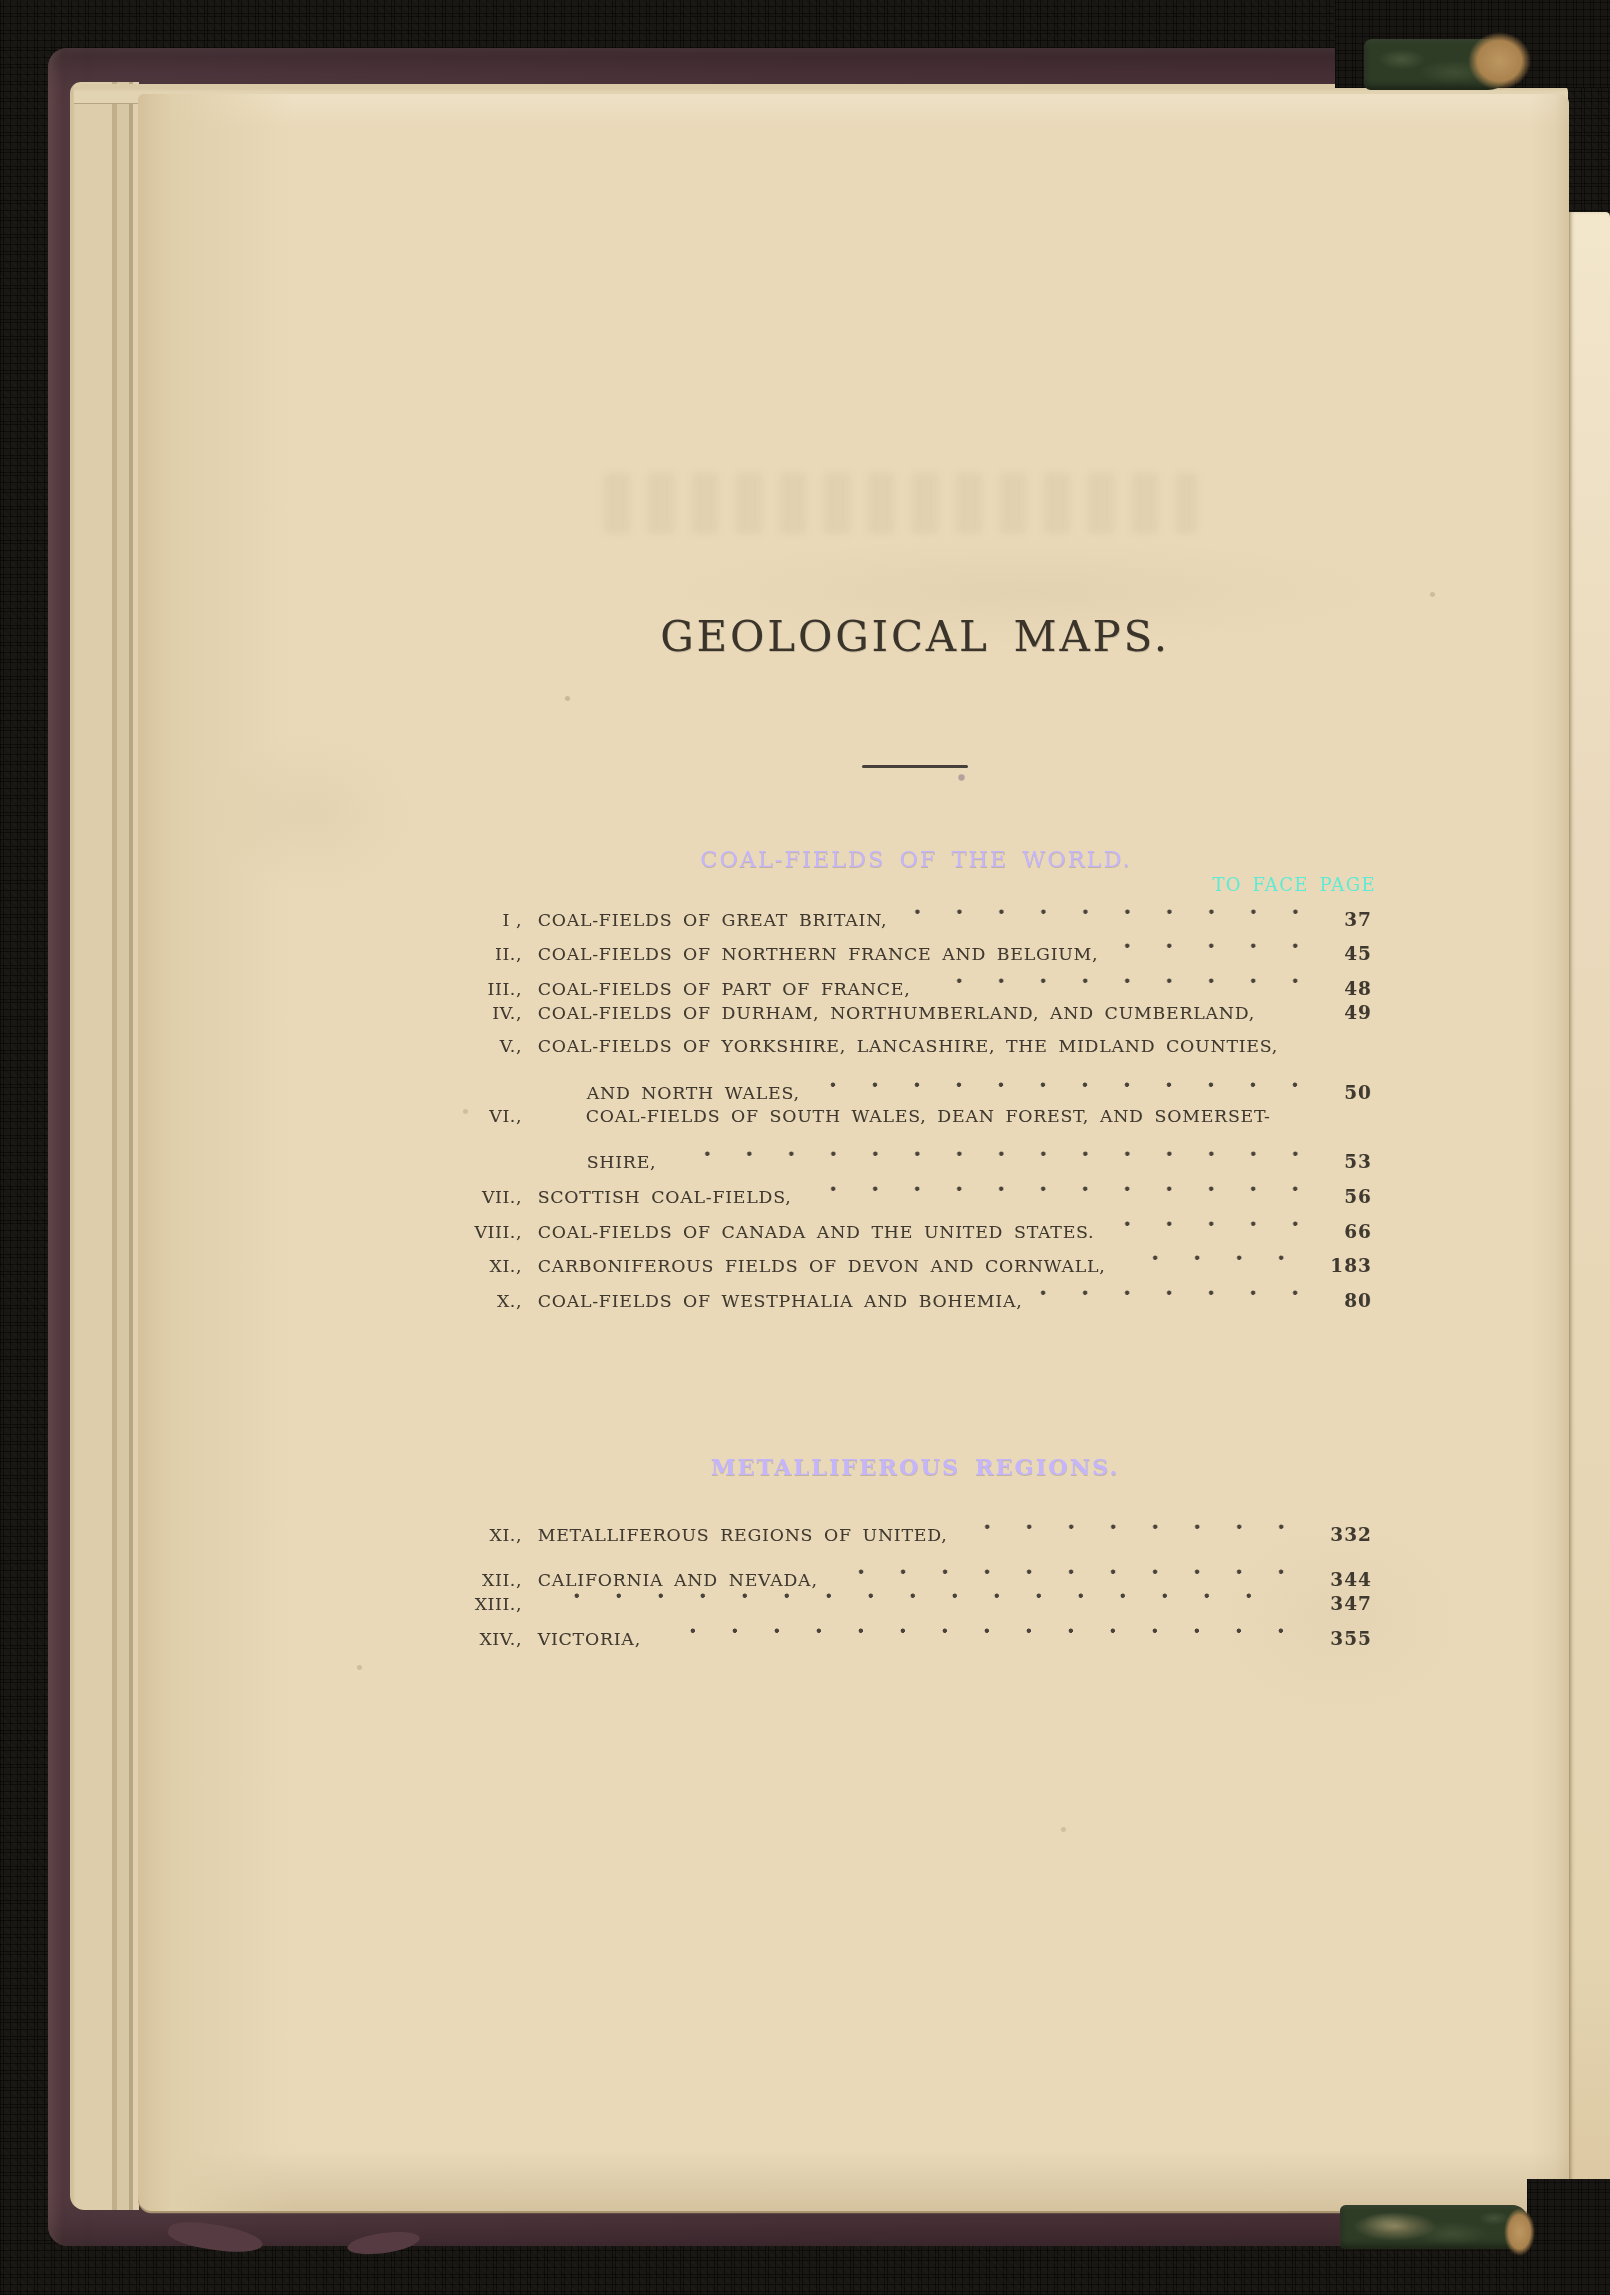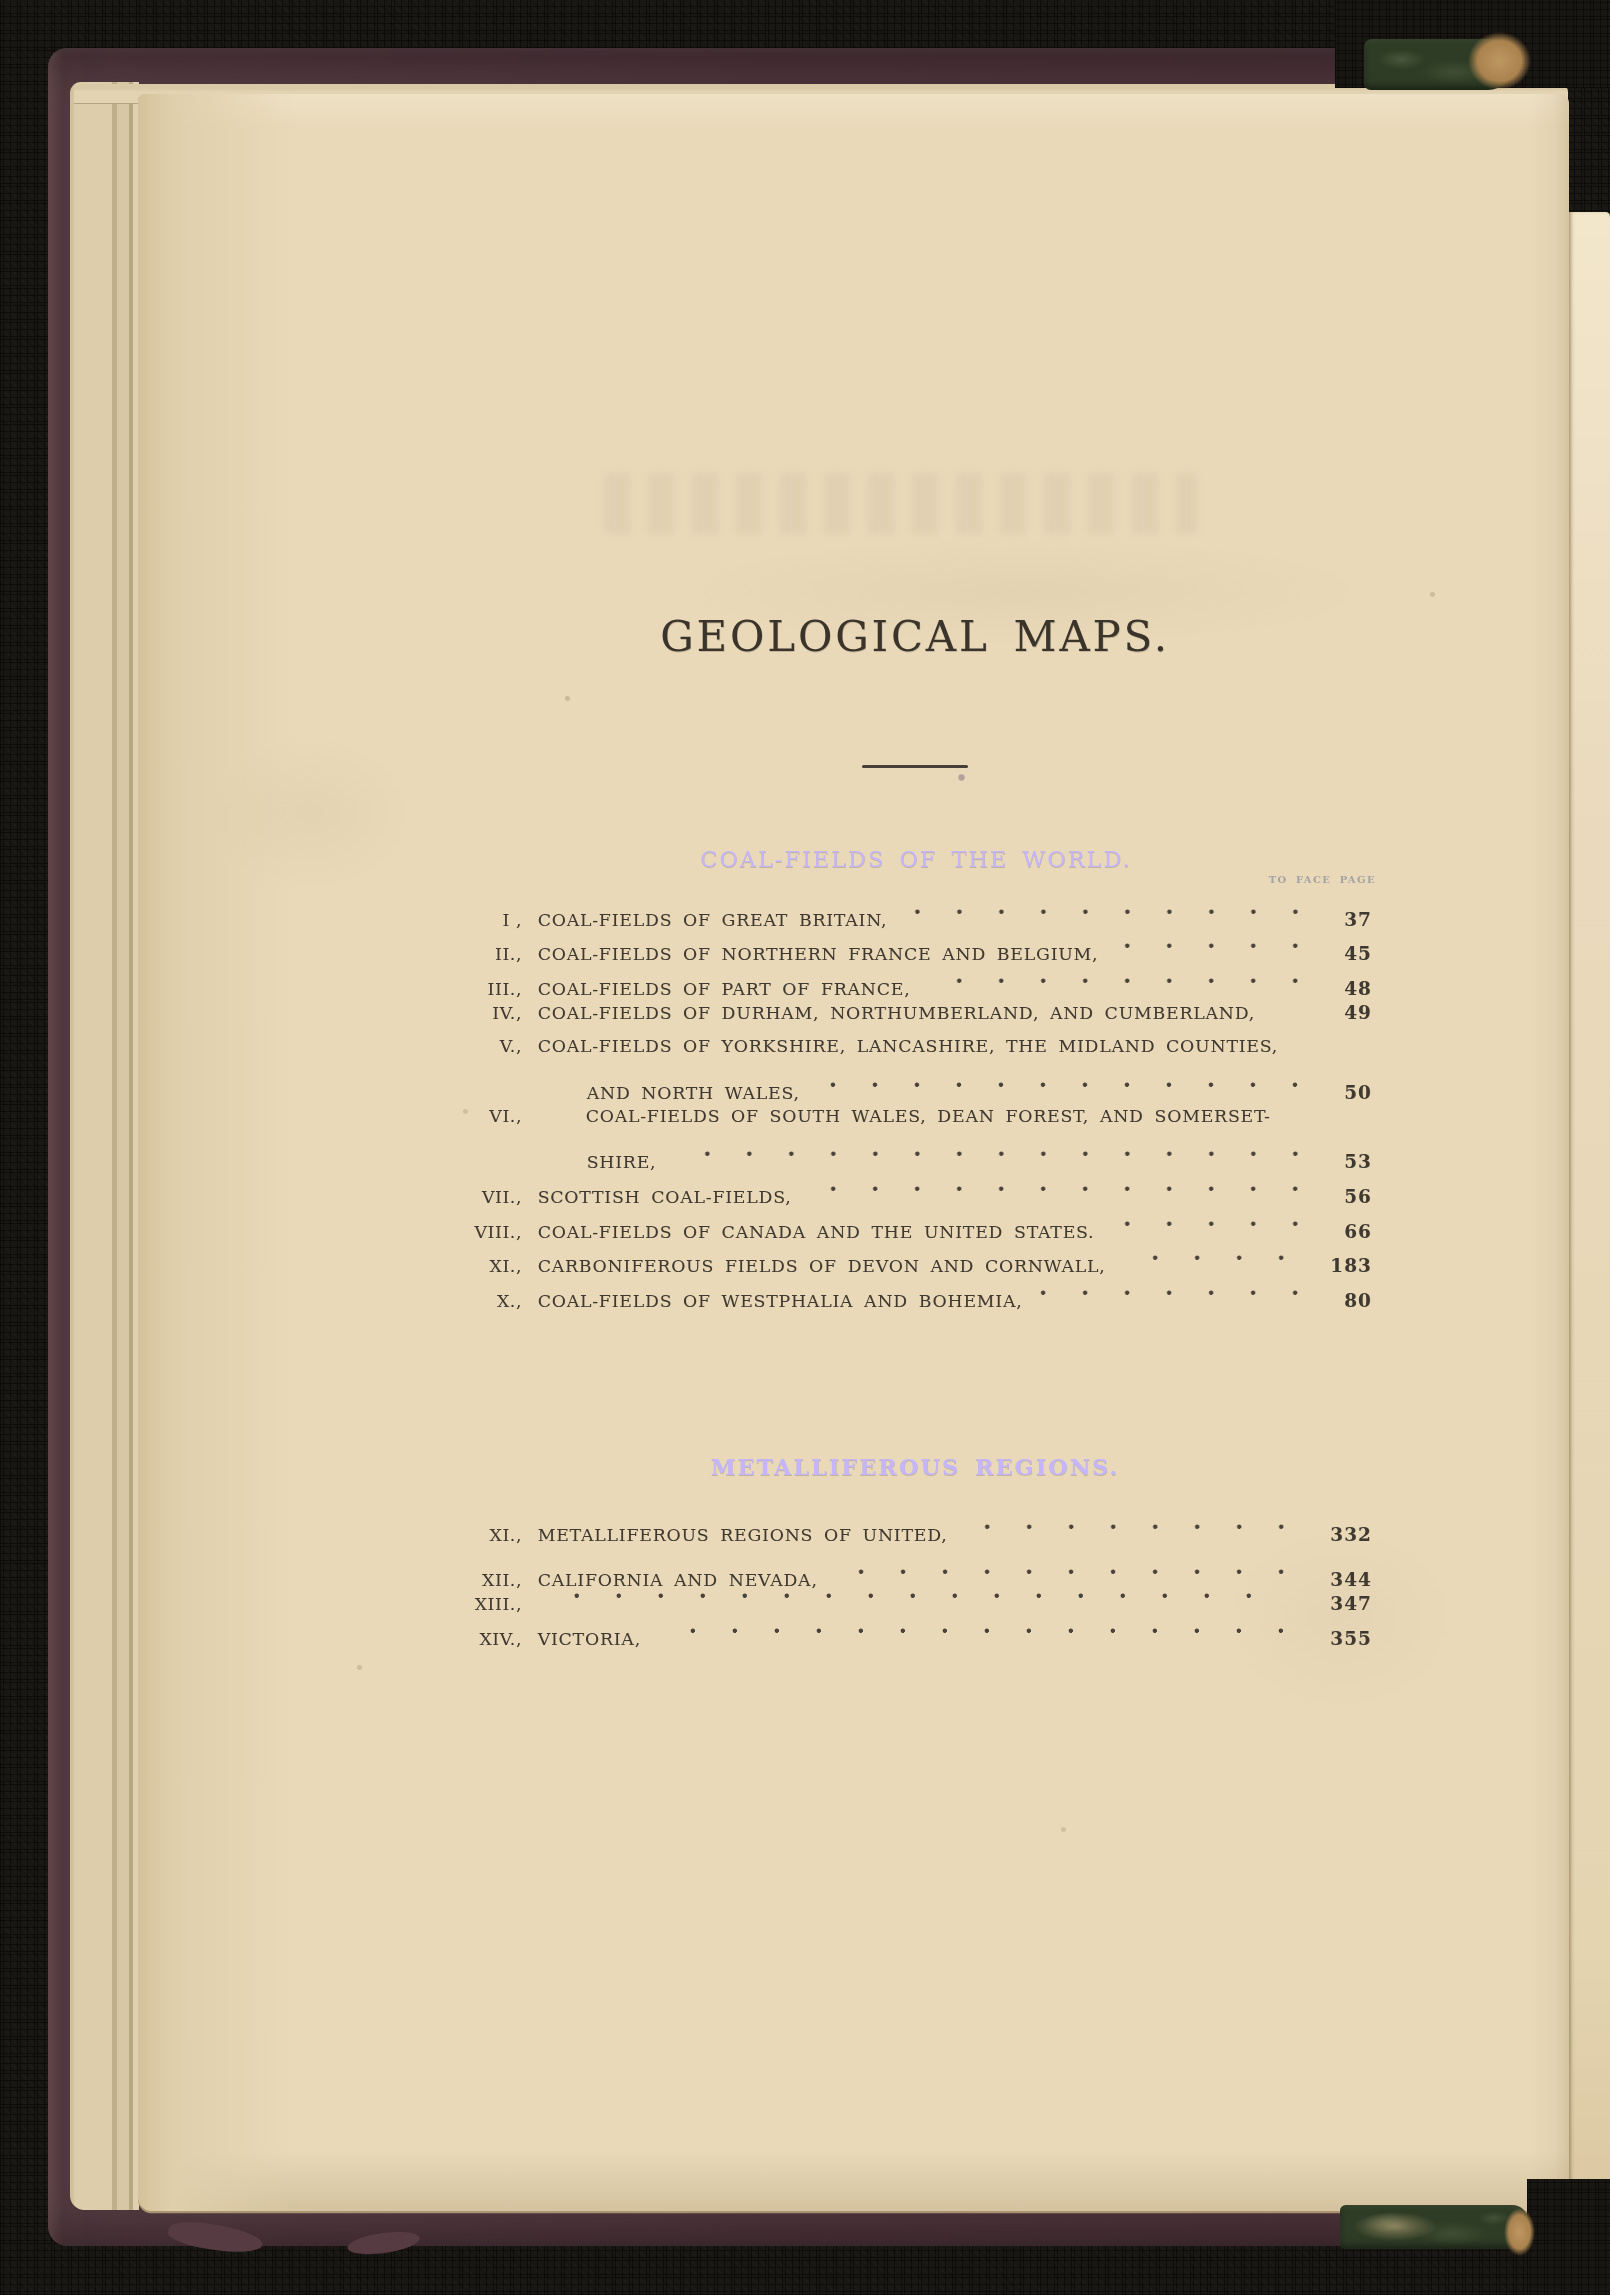--- a/index.html
+++ b/index.html
@@ -122,22 +122,22 @@
   .sec-heading{
     transform:translateX(-50%);
     font-size:22.4px;line-height:1;letter-spacing:2px;word-spacing:5px;
     color:#c4b5fd;white-space:nowrap;
     text-shadow:0.3px 0.5px 0 rgba(58,50,40,.22);
   }
   #sec0-heading{left:916px;top:848px;}
   #sec1-heading{left:915px;top:1456px;font-weight:bold;}
   .corner-label{
     left:1376px;top:874px;transform:translateX(-100%);
-    font-size:10px;font-weight:bold;letter-spacing:1.4px;word-spacing:3.4px;
-    color:#a3a3a3;white-space:nowrap;
+    font-size:18px;font-weight:normal;letter-spacing:1.4px;word-spacing:3.4px;
+    color:#5eead4;white-space:nowrap;
   }
 
   .row{
     position:absolute;left:461px;width:911px;height:35px;
     display:flex;align-items:baseline;
     color:#3f3930;white-space:nowrap;
     text-shadow:0.3px 0.4px 0 rgba(58,50,40,.2);
   }
   .row .num{
     width:61px;flex:0 0 61px;text-align:right;

